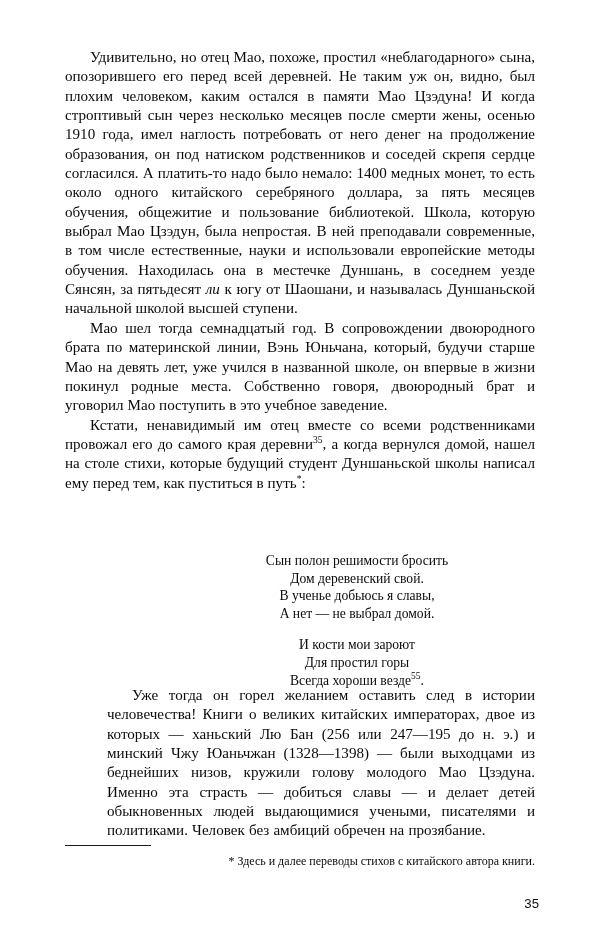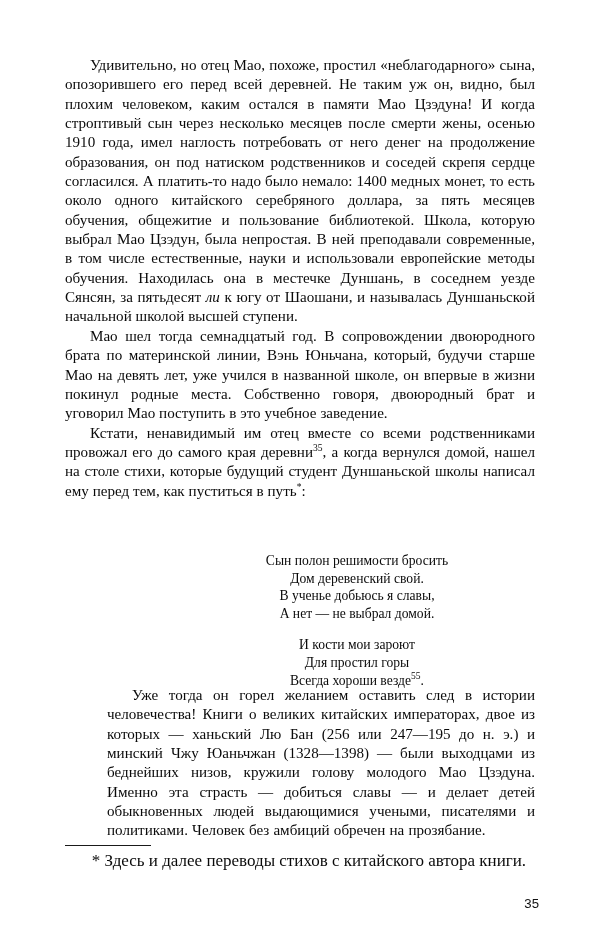--- a/index.html
+++ b/index.html
@@ -12,21 +12,21 @@
     width: 600px;
     height: 938px;
     background: #ffffff;
     overflow: hidden;
     font-family: "Liberation Serif", "DejaVu Serif", serif;
     color: #0a0a0a;
   }
   .textblock {
     position: absolute;
     left: 65px;
-    top: 56px;
+    top: 48px;
     width: 470px;
   }
   p.body {
     margin: 0;
     text-align: justify;
     text-justify: inter-word;
     font-size: 15.1px;
     line-height: 19.35px;
     text-indent: 25px;
     hyphens: manual;
@@ -73,25 +73,25 @@
     top: 845px;
     width: 470px;
   }
   .footnote-rule {
     width: 86px;
     height: 1px;
     background: #1a1a1a;
     margin: 0 0 7px 0;
   }
   .footnote-text {
-    font-size: 17px;
+    font-size: 12px;
     line-height: 16px;
     text-indent: 18px;
     margin: 0;
-    text-align: center;
+    text-align: right;
   }
   .page-number {
     position: absolute;
     right: 61px;
     bottom: 27px;
     font-size: 13.2px;
     font-family: "Liberation Sans", "DejaVu Sans", sans-serif;
     color: #111111;
   }
 </style>

